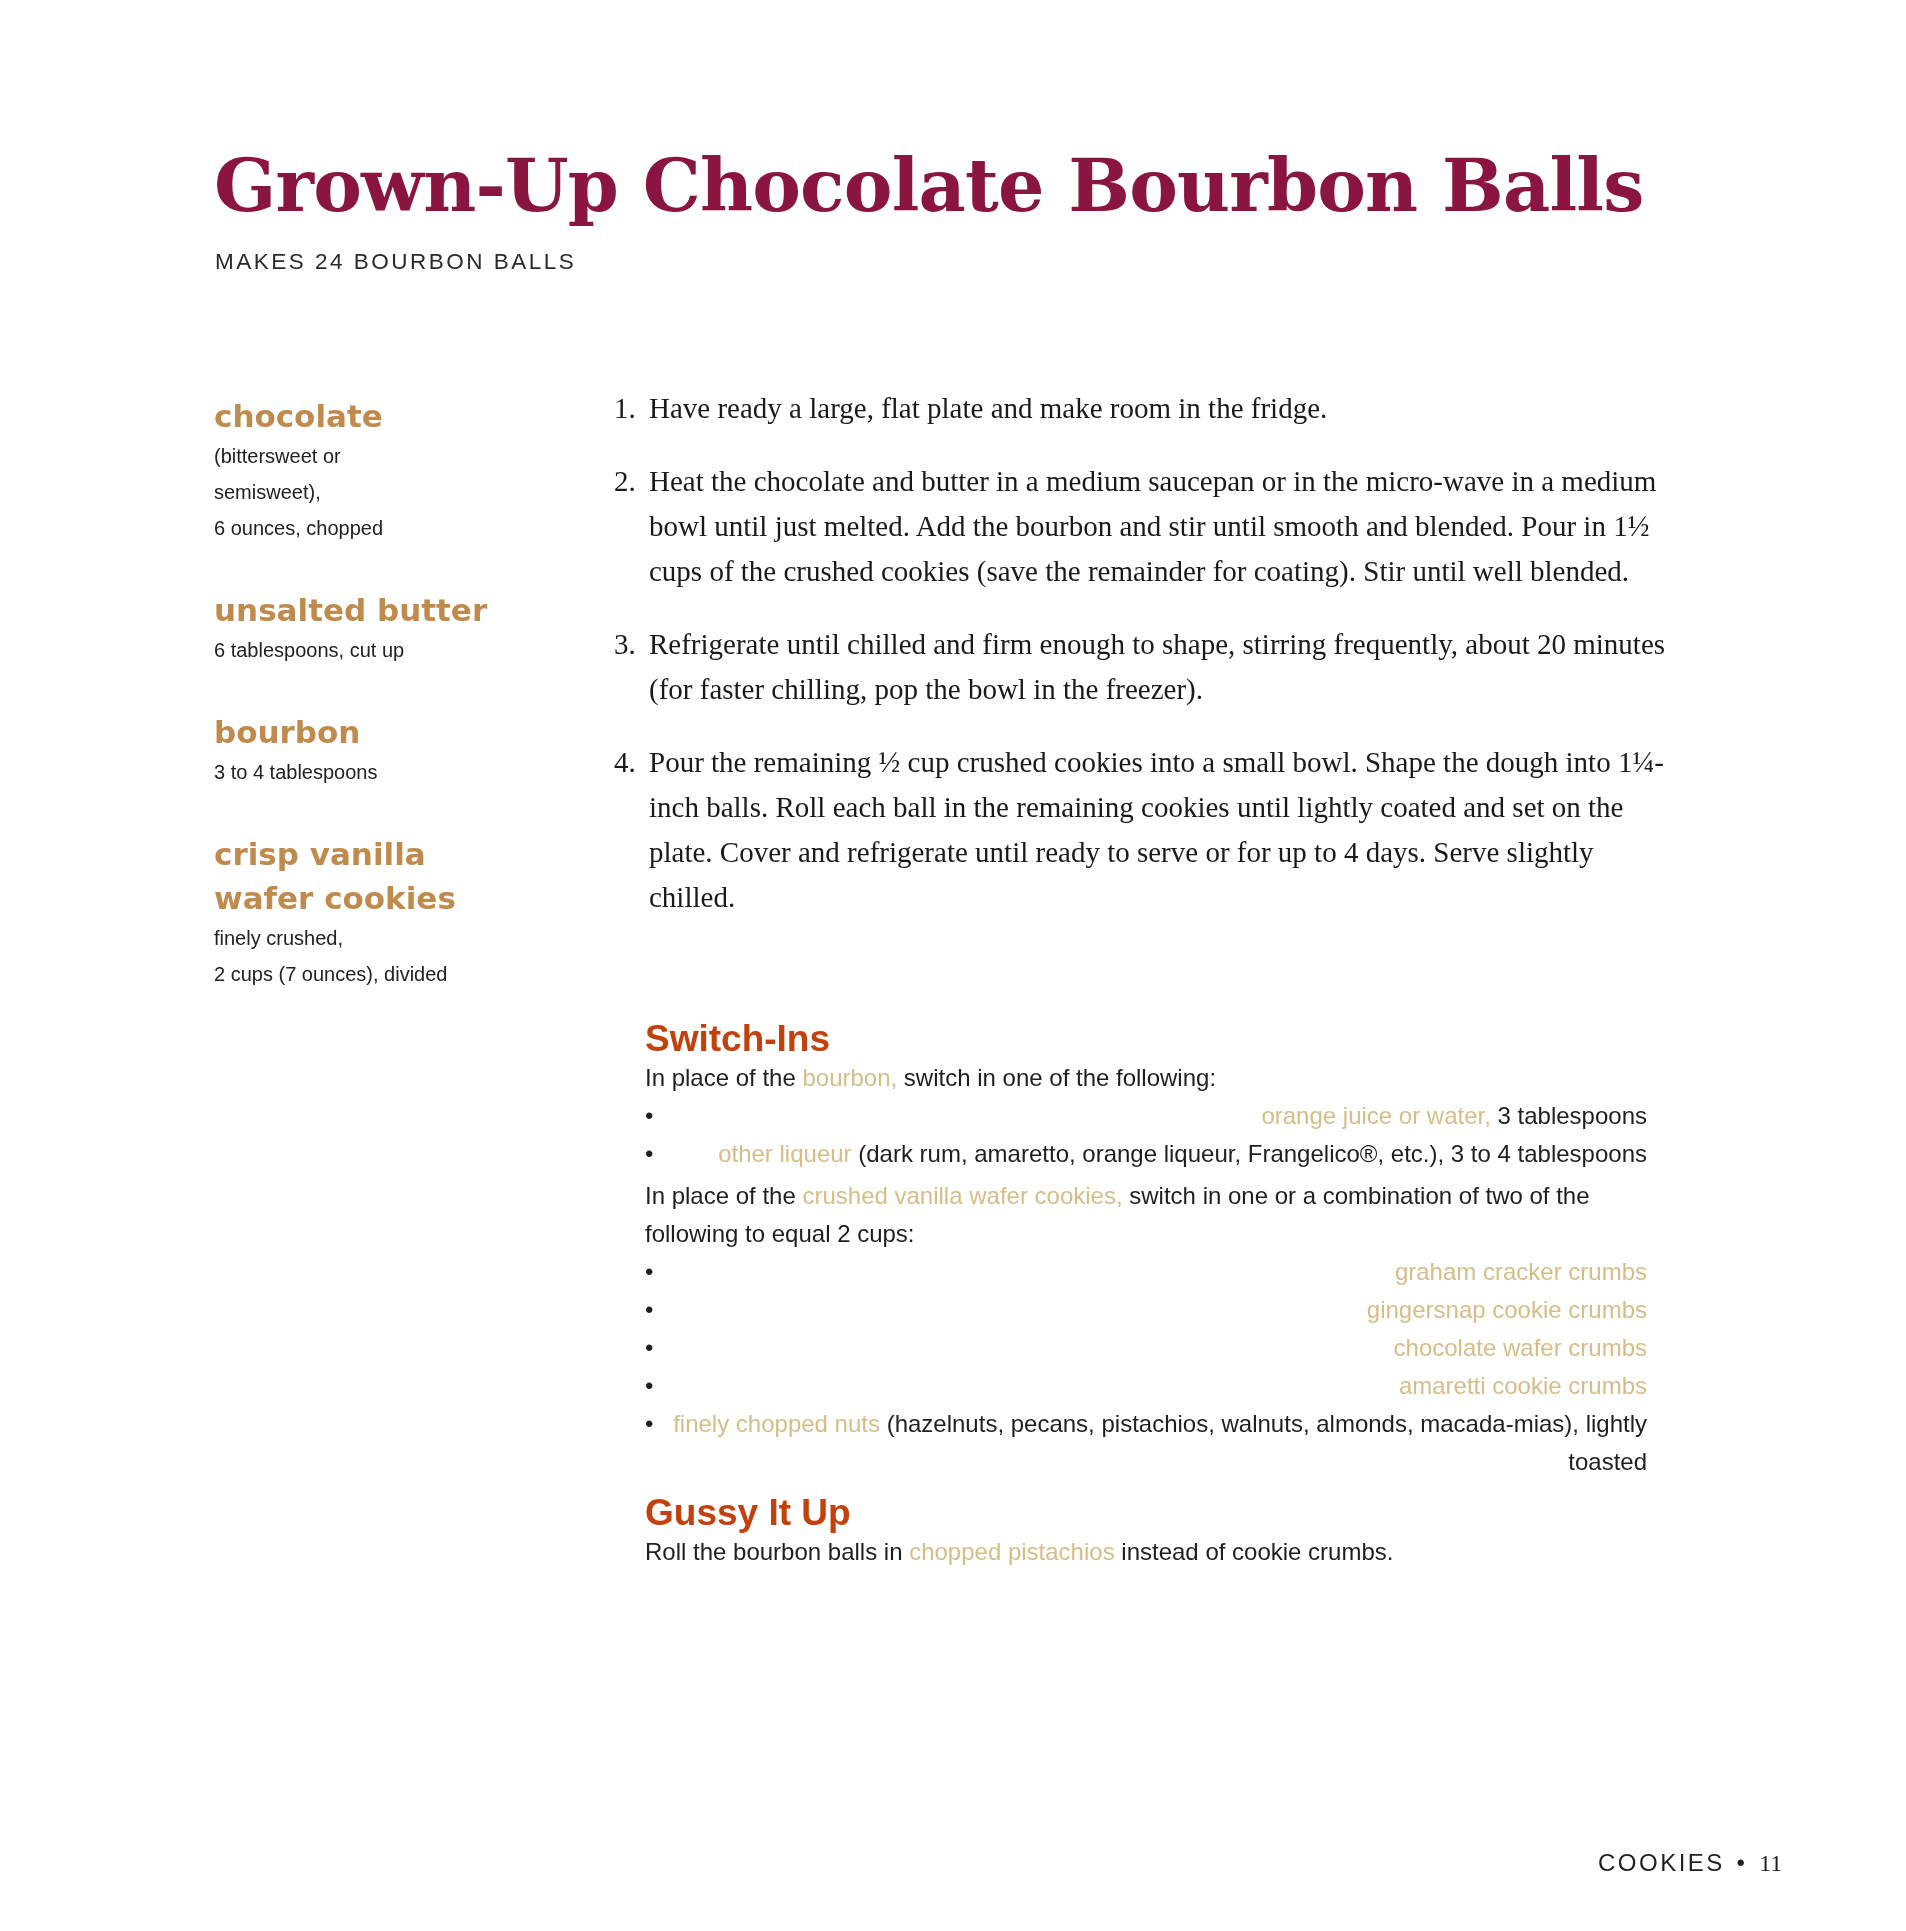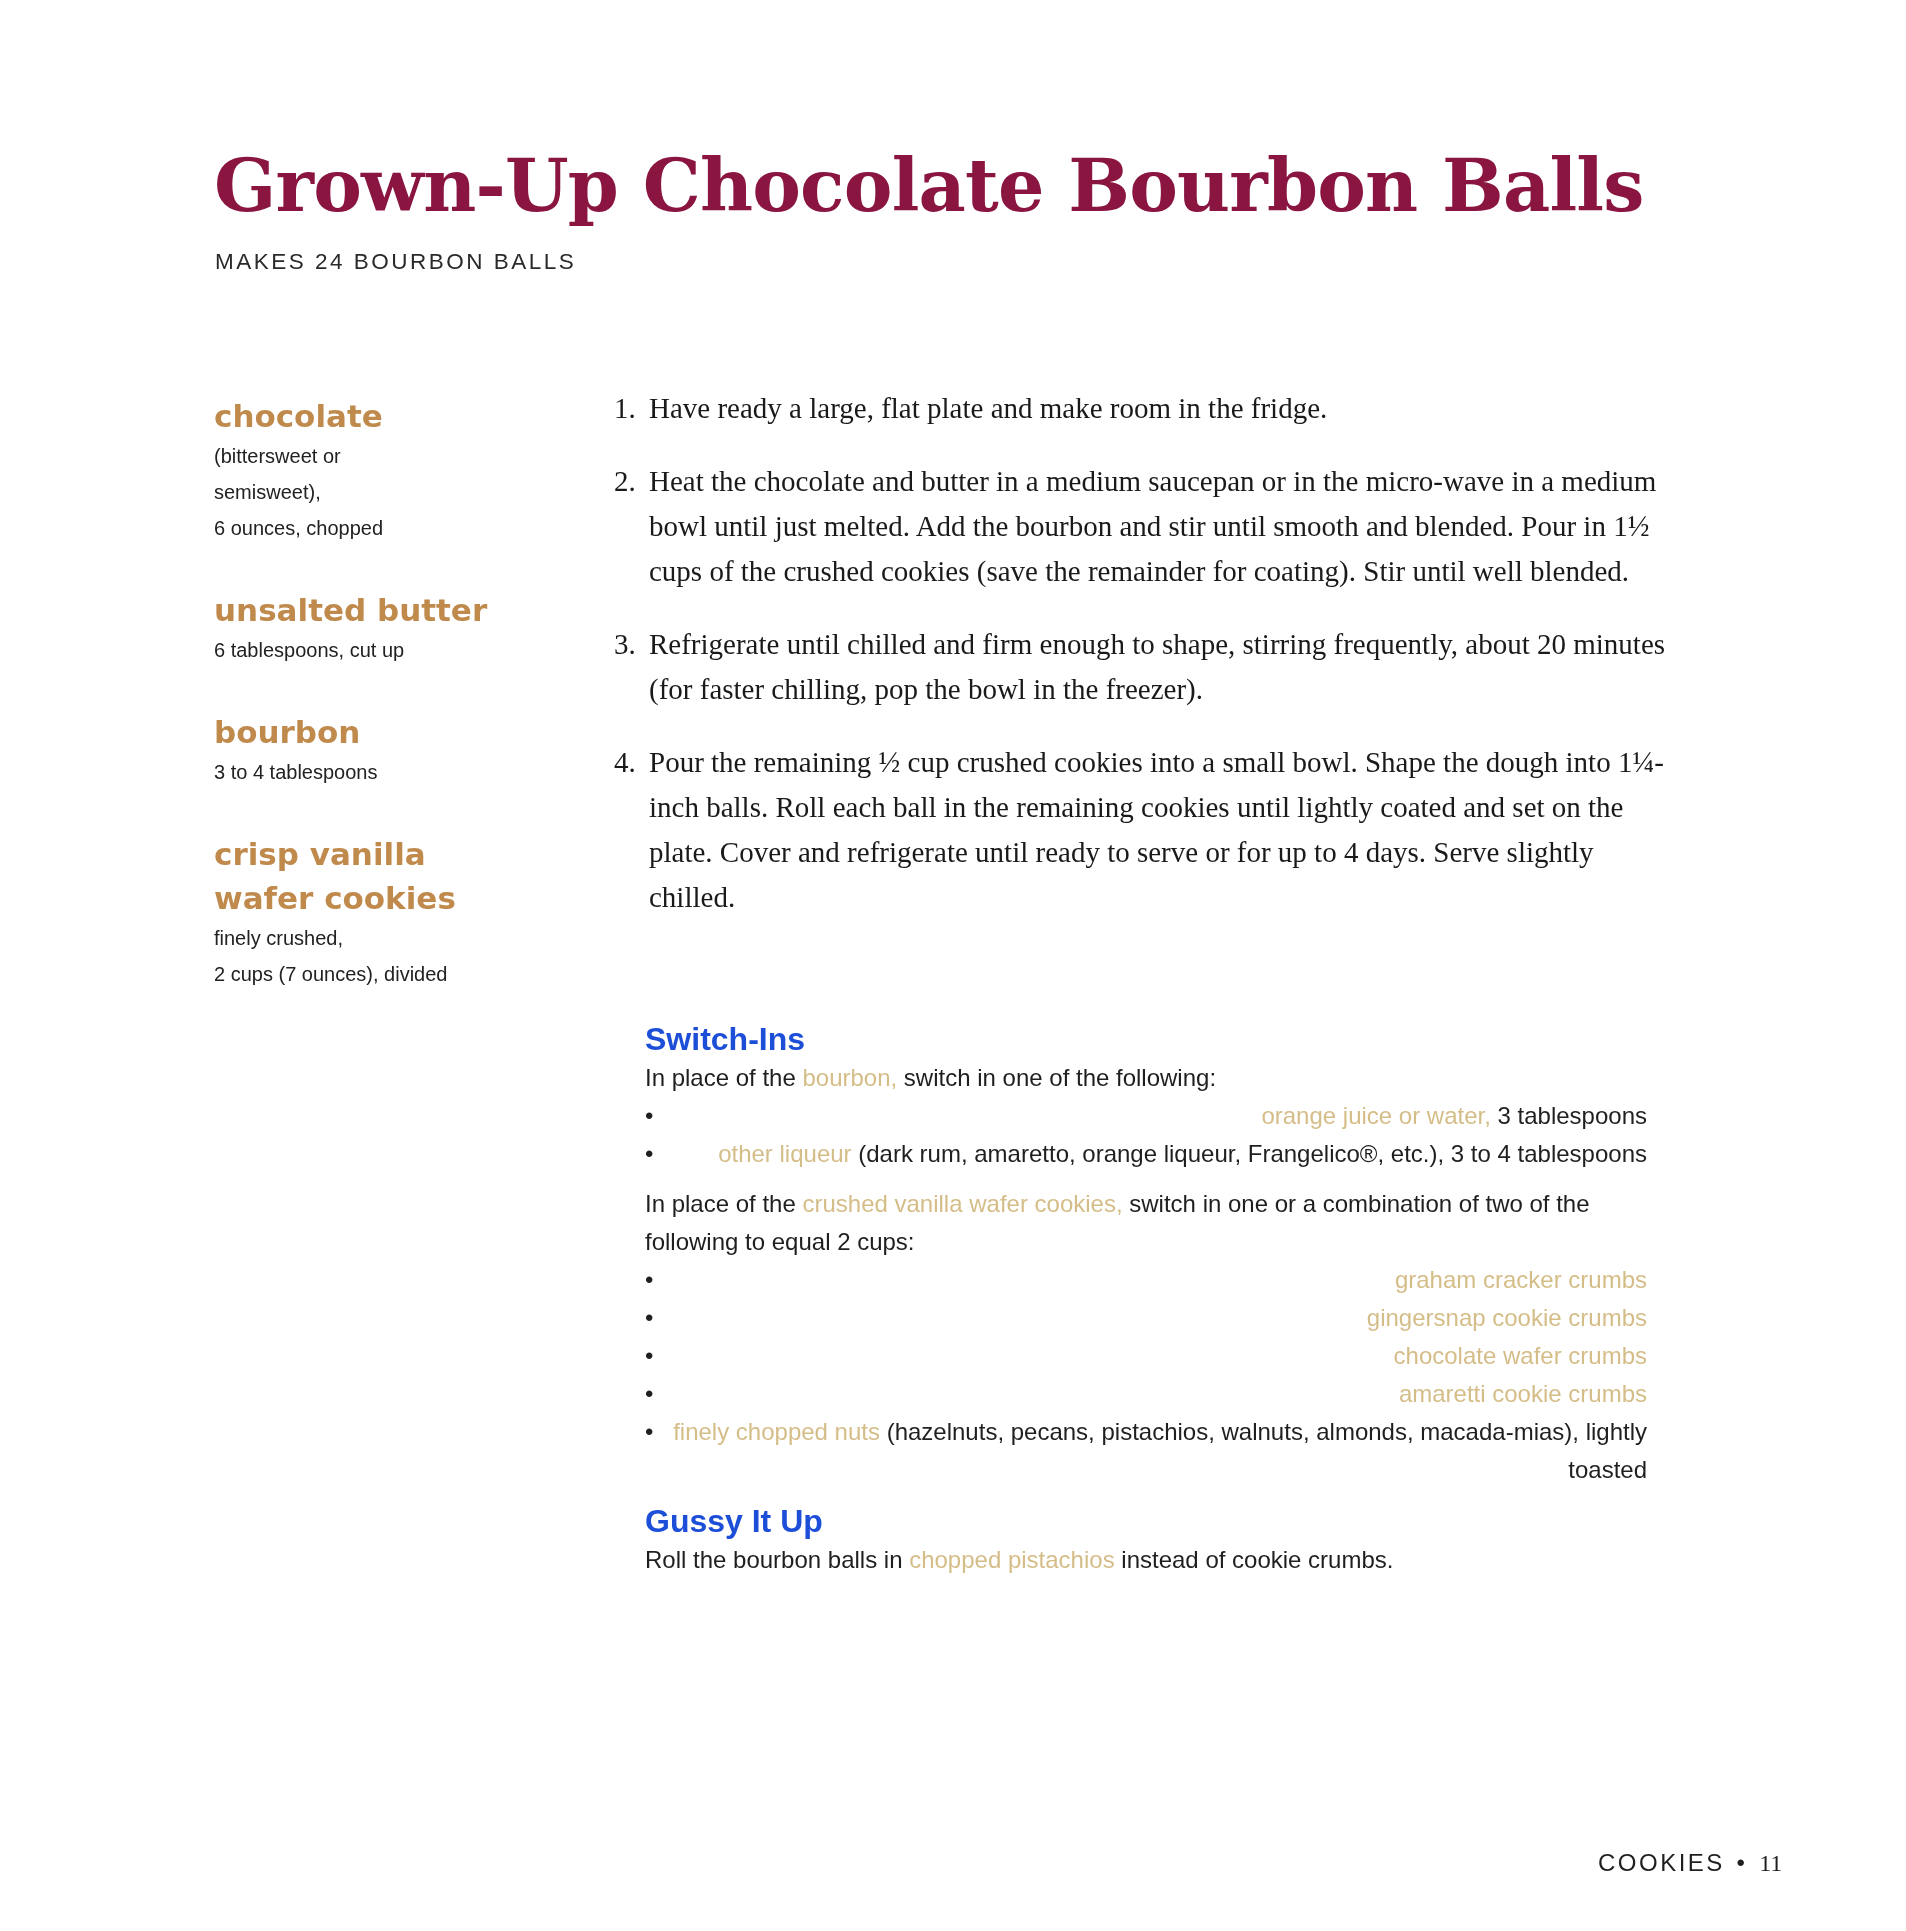--- a/index.html
+++ b/index.html
@@ -88,23 +88,23 @@
       top: 1019px;
       width: 1002px;
       font-family: "Liberation Sans", sans-serif;
       font-size: 24px;
       line-height: 38px;
       color: #1f1f1f;
     }
     .note-heading {
       font-family: "Liberation Sans", sans-serif;
       font-weight: bold;
-      font-size: 32px;
+      font-size: 37px;
       line-height: 40px;
-      color: #1d4ed8;
+      color: #c2410c;
       margin: 0;
     }
     .hl {
       color: #d5bd88;
     }
     .bullets {
       margin: 0;
       padding: 0;
       list-style: none;
       text-align: right;
@@ -112,21 +112,21 @@
     .bullets li {
       position: relative;
       padding-left: 18.4px;
     }
     .bullets li::before {
       content: "\2022";
       position: absolute;
       left: 0;
       color: #1f1f1f;
     }
-    .para-gap { margin-top: 12px; }
+    .para-gap { margin-top: 4px; }
     .gussy { margin-top: 11.7px; }
     .footer {
       position: absolute;
       left: 1598px;
       top: 1849px;
       font-family: "Liberation Sans", sans-serif;
       font-size: 24px;
       letter-spacing: 2.5px;
       color: #1f1f1f;
       white-space: nowrap;

